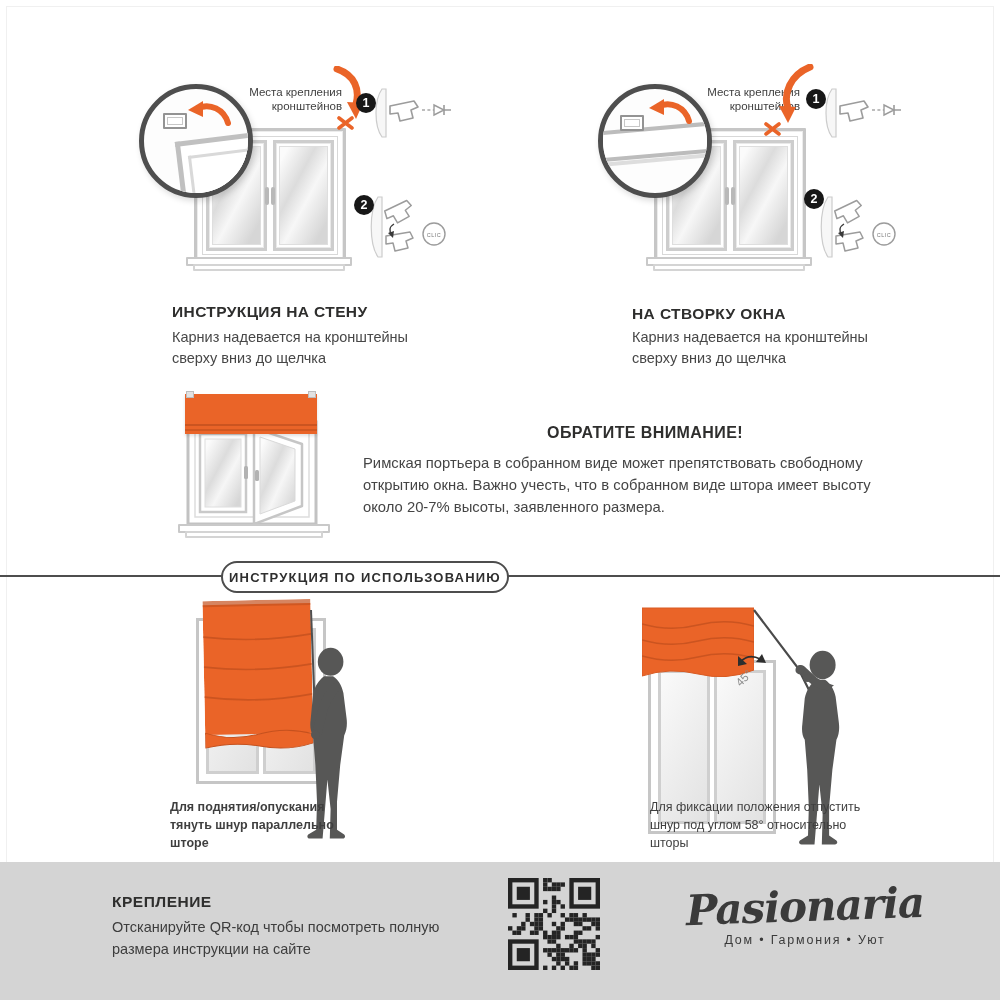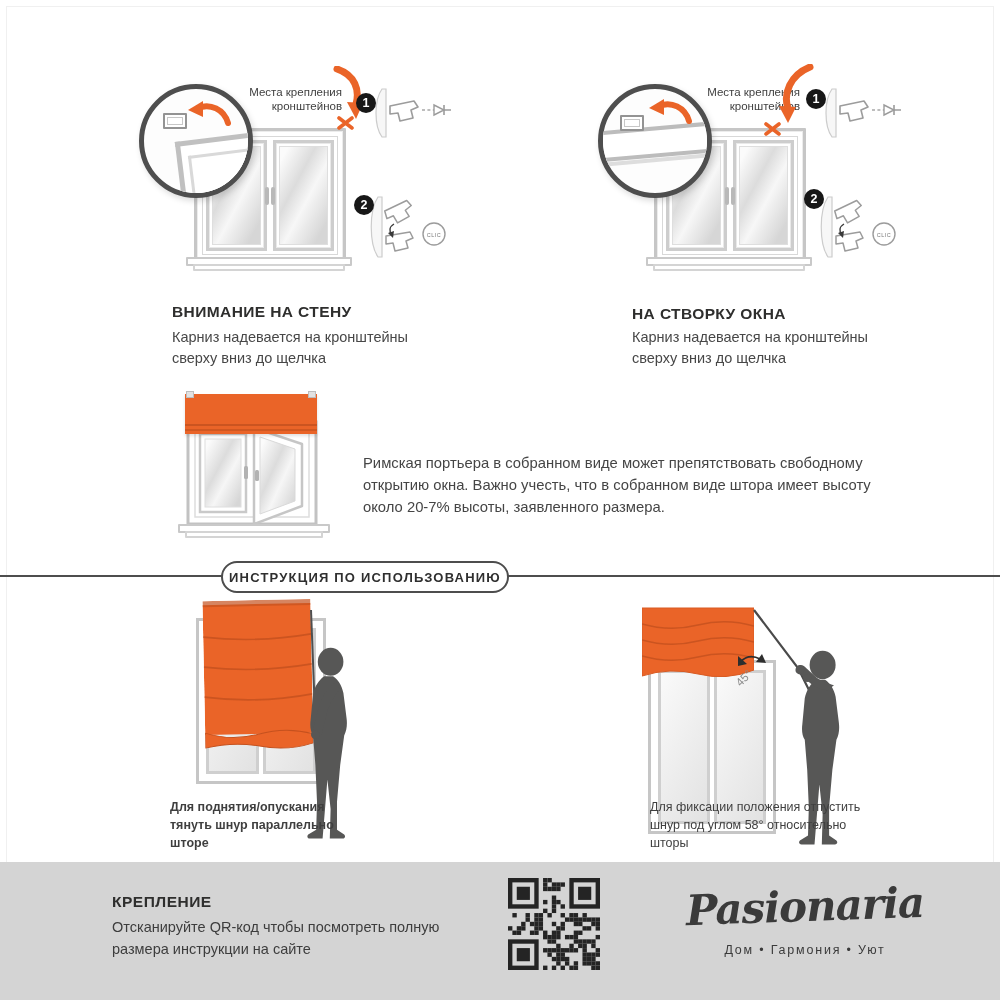--- a/index.html
+++ b/index.html
@@ -43,21 +43,21 @@
 
   .usage-caption{position:absolute;font-size:12.5px;line-height:1.45;color:#3f3f3f;}
 
   
   .footer{position:absolute;left:0;top:862px;width:1000px;height:138px;background:var(--footer-bg);}
   .footer-title{position:absolute;left:112px;top:31px;font-size:15.5px;font-weight:bold;letter-spacing:.5px;color:#2e2e2d;}
   .footer-body{position:absolute;left:112px;top:55px;width:380px;font-size:14.5px;line-height:1.5;color:#3d3d3d;}
   .qr{position:absolute;left:508px;top:16px;width:92px;height:92px;}
   .brand-wrap{position:absolute;left:640px;top:22px;width:330px;text-align:center;}
   .brand{font-family:"DejaVu Serif",serif;font-style:italic;font-weight:600;font-size:42px;color:#3a3a3a;letter-spacing:-1px;transform:rotate(-2deg);display:block;line-height:1.1;}
-  .tagline{display:block;margin-top:13px;font-size:12.5px;letter-spacing:1.8px;color:#3a3a3a;}
+  .tagline{display:block;margin-top:3px;font-size:12.5px;letter-spacing:1.8px;color:#3a3a3a;}
 
   svg{display:block;}
 </style>
 </head>
 <body>
 
 <div id="page">
   <div class="frame"></div>
 
   <div class="win" style="left:194px;top:128px;width:146px;height:129px;">
@@ -110,21 +110,21 @@
     <g transform="rotate(-16 30 18)">
       <path d="M20,12 L44,8 L47,14 L40,17 L42,24 L29,27 L27,19 L20,20 Z" fill="#ffffff" stroke="#9c9c9c" stroke-width="1.5" stroke-linejoin="round"></path>
     </g>
     <path d="M20,40 L44,36 L47,42 L40,45 L42,52 L29,55 L27,47 L20,48 Z" fill="#ffffff" stroke="#9c9c9c" stroke-width="1.5" stroke-linejoin="round"></path>
     <path d="M28,28 q-7,4 -2,12" fill="none" stroke="#3a3a3a" stroke-width="1.4"></path>
     <path d="M22,37 L27,42 L28,35 Z" fill="#3a3a3a"></path>
     <circle cx="68" cy="38" r="11" fill="#ffffff" stroke="#9c9c9c" stroke-width="1.4"></circle>
     <text x="68" y="40.5" text-anchor="middle" font-size="5.5" letter-spacing="0.5" fill="#7a7a7a" font-family="Liberation Sans,sans-serif">CLIC</text>
   </svg>
 
-  <div class="mount-title" style="left:172px;top:303px;">ВНИМАНИЕ НА СТЕНУ</div>
+  <div class="mount-title" style="left:172px;top:303px;">ИНСТРУКЦИЯ НА СТЕНУ</div>
   <div class="mount-body" style="left:172px;top:327px;">Карниз надевается на кронштейны сверху вниз до щелчка</div>
 
   <div class="win" style="left:654px;top:128px;width:146px;height:129px;">
     <div class="inner">
       <div class="sash">
           <div class="glass"></div>
           <div class="handle-r"></div>
         </div>
       <div class="sash">
           <div class="glass"></div>
@@ -200,20 +200,21 @@
   </svg>
   <div class="sill" style="left:178px;top:524px;width:148px;"></div>
   <div class="sill2" style="left:185px;top:531px;width:134px;"></div>
   <div class="blind-box">
     <div class="fold1"></div>
       <div class="fold2"></div>
     <div class="blind-cap" style="left:1px;"></div>
     <div class="blind-cap" style="right:1px;"></div>
   </div>
 
+  <div class="attention-title">ОБРАТИТЕ ВНИМАНИЕ!</div>
   <div class="attention-body">Римская портьера в собранном виде может препятствовать свободному открытию окна. Важно учесть, что в собранном виде штора имеет высоту около 20-7% высоты, заявленного размера.</div>
 
   <div class="divider-line"></div>
   <div class="divider-pill">ИНСТРУКЦИЯ ПО ИСПОЛЬЗОВАНИЮ</div>
 
   <div class="abs" style="left:142px;top:590px;width:320px;height:265px;font-weight:bold;">
     <div style="position:absolute;left:54px;top:28px;width:124px;height:160px;background:#fff;border:3px solid #c6c6c6;">
       <div style="position:absolute;inset:5px;display:flex;">
         <div style="flex:1;margin:2px;border:3px solid #cfcfcf;background:linear-gradient(118deg,#fafafa,#e2e2e2);"></div>
         <div style="flex:1;margin:2px;border:3px solid #cfcfcf;background:linear-gradient(118deg,#fafafa,#e2e2e2);"></div>

